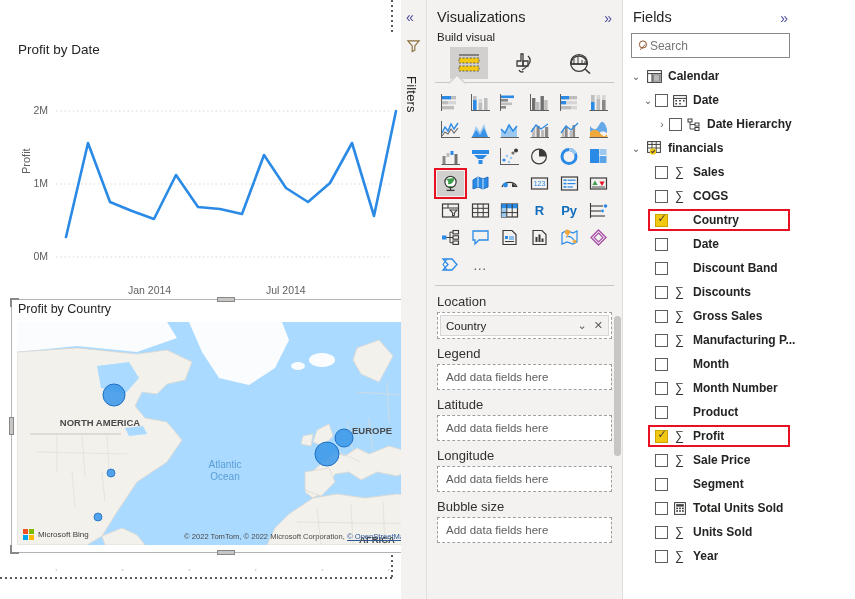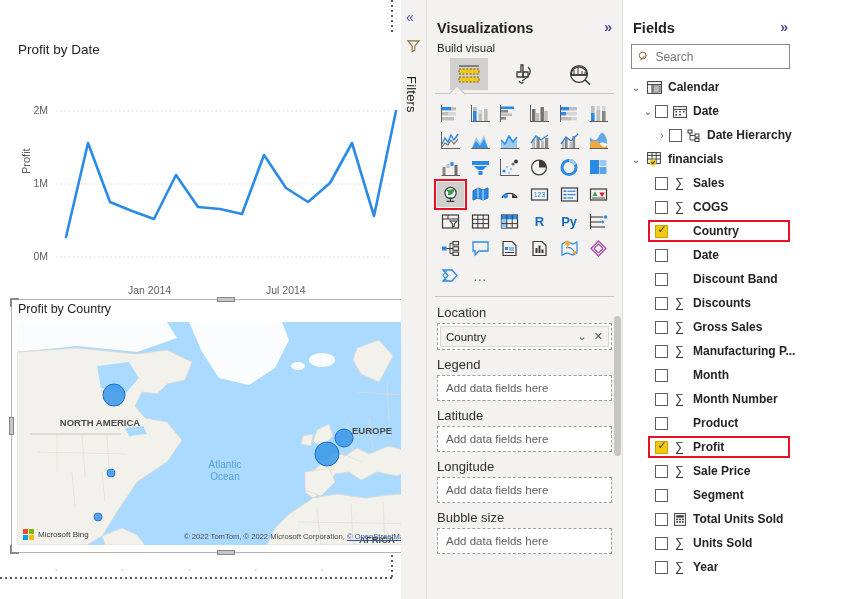--- a/index.html
+++ b/index.html
@@ -131,23 +131,22 @@
     cursor: pointer;
   }
 
   
   .viz-pane {
     width: 196px; height: 599px; flex: 0 0 196px;
     background: #f3f2f1; border-right: 1px solid #e1dfdd;
     position: relative; overflow: hidden;
   }
   .pane-head {
-    display: flex; align-items: flex-start; justify-content: space-between;
-    padding: 20px 10px 4px 10px;
-    font-weight: bold;
+    display: flex; align-items: flex-end; justify-content: space-between;
+    padding: 9px 10px 4px 10px;
   }
   .pane-title { font-size: 14.5px; color: #252423; }
   .chev-expand { font-size: 14px; color: #4a4a9c; cursor: pointer; line-height: 1; }
   .build-label { padding: 2px 10px 3px; font-size: 11.5px; color: #252423; }
   .build-tabs {
     display: flex; align-items: center; justify-content: space-around;
     padding: 1px 14px 0; position: relative;
   }
   .build-tab {
     width: 38px; height: 32px; display: flex; align-items: center;
@@ -202,21 +201,21 @@
     background: #c8c6c4; border-radius: 4px; cursor: pointer;
   }
 
   
   .fields-pane {
     width: 175px; height: 599px; flex: 0 0 175px;
     background: #ffffff; position: relative; overflow: hidden;
   }
   .search-wrap { padding: 4px 8px 0 8px; }
   .search-box {
-    display: flex; align-items: center; gap: 6px;
+    display: flex; align-items: center; gap: 0;
     border: 1px solid #8a8886; background: #fff;
     height: 25px; padding: 0 6px;
   }
   .search-box input {
     border: 0; outline: 0; font-size: 12px; color: #605e5c;
     font-family: "Liberation Sans", sans-serif; width: 100%; background: transparent;
   }
   .tree { padding: 6px 0 0 0; font-size: 12px; color: #252423; }
   .node {
     display: flex; align-items: center; height: 24px;

